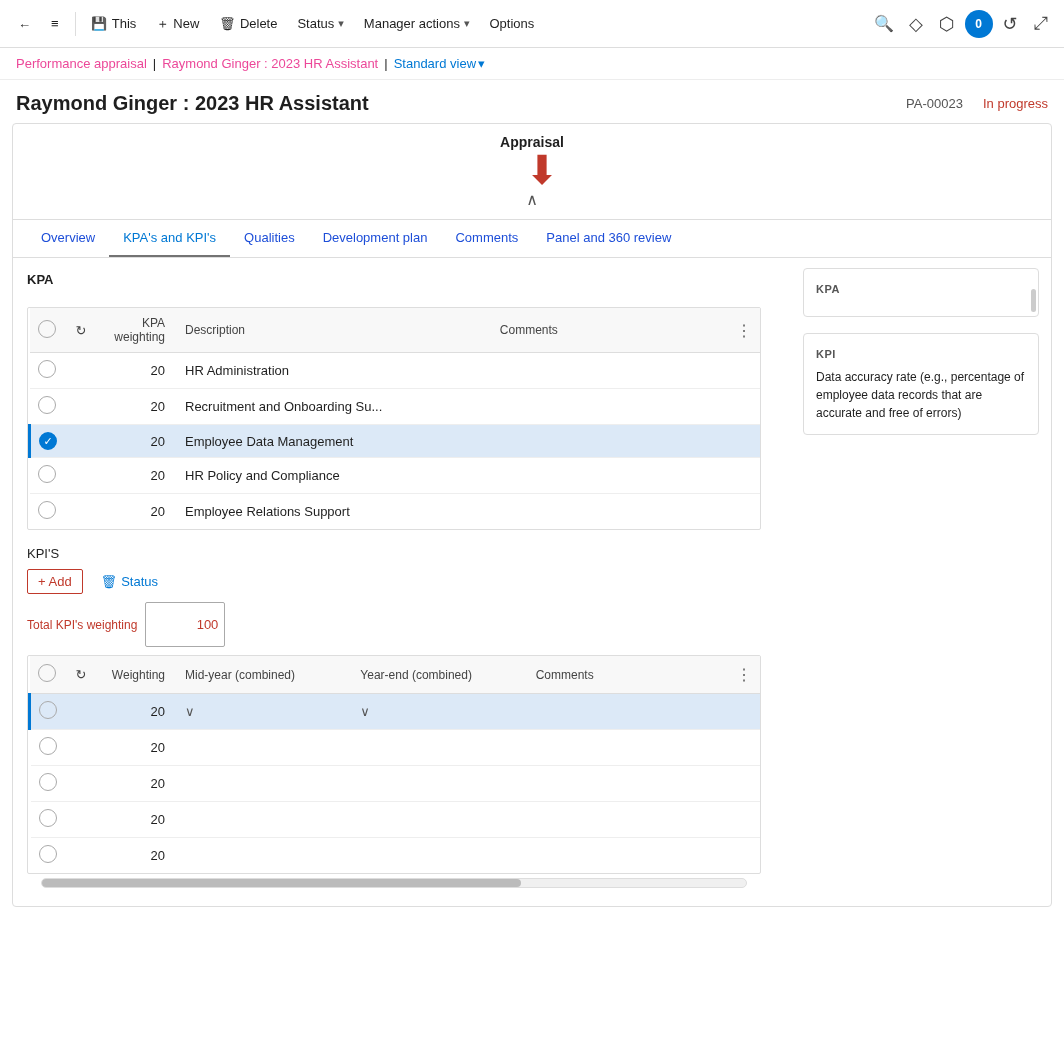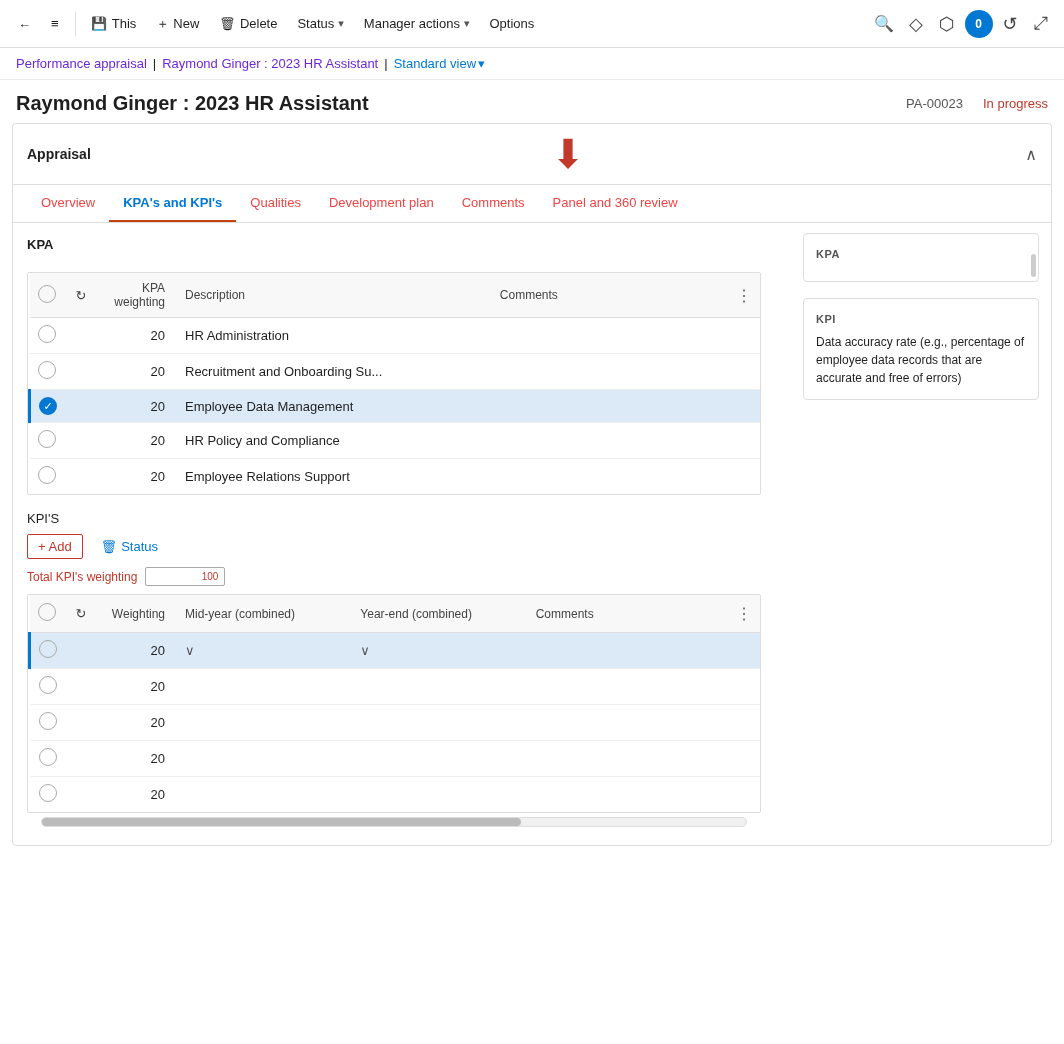--- a/index.html
+++ b/index.html
@@ -9,39 +9,39 @@
     .toolbar { display: flex; align-items: center; padding: 6px 10px; border-bottom: 1px solid #ddd; gap: 4px; background: #fff; height: 48px; }
     .toolbar-btn { display: flex; align-items: center; gap: 4px; padding: 5px 8px; border: none; background: none; cursor: pointer; font-size: 13px; color: #1f1f1f; border-radius: 2px; }
     .toolbar-divider { width: 1px; height: 24px; background: #ddd; margin: 0 4px; }
     .toolbar-spacer { flex: 1; }
     .search-icon-btn { border: none; background: none; cursor: pointer; font-size: 16px; padding: 5px; }
     .icon-circle { width: 28px; height: 28px; border-radius: 50%; background: #0078d4; color: #fff; display: flex; align-items: center; justify-content: center; font-size: 12px; font-weight: bold; }
     .icon-btn { border: none; background: none; cursor: pointer; font-size: 18px; padding: 4px 6px; color: #444; }
 
     
     .breadcrumb { padding: 8px 16px; display: flex; align-items: center; gap: 6px; font-size: 13px; border-bottom: 1px solid #ededed; }
-    .breadcrumb a { color: #6d28d9; text-decoration: none; }
+    .breadcrumb a { color: #ec4899; text-decoration: none; }
     .breadcrumb-view { display: flex; align-items: center; gap: 2px; color: #0078d4; cursor: pointer; }
 
     
     .page-header { padding: 12px 16px 8px 16px; display: flex; align-items: center; gap: 20px; }
     .page-title { font-size: 20px; font-weight: 600; color: #1f1f1f; }
     .page-id { font-size: 13px; color: #555; margin-left: auto; }
     .page-status { font-size: 13px; color: #c0392b; font-weight: 500; }
 
     
     .card { margin: 0 12px 12px 12px; border: 1px solid #ddd; border-radius: 4px; }
-    .card-header { display: flex; align-items: center; justify-content: space-between; padding: 10px 14px; border-bottom: 1px solid #ddd; }
+    .card-header { display: flex; align-items: center; justify-content: space-between; padding: 10px 14px; border-bottom: 1px solid #ddd; flex-direction: column; }
     .card-title { font-size: 14px; font-weight: 600; }
     .card-collapse-btn { border: none; background: none; cursor: pointer; font-size: 16px; color: #555; }
 
     
     .tabs { display: flex; gap: 0; padding: 0 14px; border-bottom: 1px solid #ddd; }
-    .tab { padding: 10px 14px; cursor: pointer; font-size: 13px; color: #ef4444; border-bottom: 2px solid transparent; text-decoration: none; }
-    .tab.active { color: #0078d4; border-bottom: 2px solid #c2410c; font-weight: 700; }
+    .tab { padding: 10px 14px; cursor: pointer; font-size: 13px; color: #1d4ed8; border-bottom: 2px solid transparent; text-decoration: none; }
+    .tab.active { color: #0078d4; border-bottom: 2px solid #737373; font-weight: 400; }
 
     
     .content-area { display: flex; gap: 16px; }
     .main-panel { flex: 1; padding: 14px; min-width: 0; }
     .side-panel { width: 260px; padding: 10px 12px; flex-shrink: 0; }
 
     .section-title { font-size: 13px; font-weight: 600; margin-bottom: 10px; color: #1f1f1f; }
 
     
     .kpa-table-wrap { border: 1px solid #ddd; border-radius: 2px; margin-bottom: 16px; overflow-x: auto; }
@@ -60,21 +60,21 @@
     .check-circle { width: 18px; height: 18px; border-radius: 50%; border: 2px solid #0078d4; background: #0078d4; display: inline-flex; align-items: center; justify-content: center; color: #fff; font-size: 11px; }
     .check-empty { width: 18px; height: 18px; border-radius: 50%; border: 1px solid #aaa; display: inline-block; }
     .more-icon { color: #666; font-size: 16px; cursor: pointer; }
 
     
     .kpis-title { font-size: 13px; font-weight: 400; margin-bottom: 8px; }
     .kpis-actions { display: flex; align-items: center; gap: 8px; margin-bottom: 8px; }
     .add-btn { display: flex; align-items: center; gap: 4px; padding: 4px 10px; border: 1.5px solid #c0392b; border-radius: 2px; background: none; color: #c0392b; font-size: 13px; cursor: pointer; font-weight: 500; }
     .remove-btn { display: flex; align-items: center; gap: 4px; padding: 4px 10px; border: none; background: none; color: #0078d4; font-size: 13px; cursor: pointer; }
     .total-kpi { display: flex; align-items: center; gap: 8px; margin-bottom: 8px; font-size: 12px; color: #c0392b; }
-    .total-kpi-input { width: 80px; border: 1px solid #aaa; border-radius: 2px; padding: 3px 6px; text-align: right; font-size: 10px; color: #c0392b; }
+    .total-kpi-input { width: 80px; border: 1px solid #aaa; border-radius: 2px; padding: 14px 6px; text-align: right; font-size: 13px; color: #c0392b; }
     .kpi-table-wrap { border: 1px solid #ddd; border-radius: 2px; overflow-x: auto; }
 
     
     .side-box { border: 1px solid #ddd; border-radius: 4px; padding: 12px; margin-bottom: 16px; font-size: 12px; color: #1f1f1f; line-height: 1.5; position: relative; }
     .side-box-title { font-size: 11px; font-weight: 600; color: #555; margin-bottom: 6px; text-transform: uppercase; letter-spacing: 0.5px; }
     .side-box-scroll { max-height: 110px; overflow-y: auto; }
     .kpa-text { color: #c0392b; }
     .scrollbar-stub { position: absolute; right: 2px; top: 20px; bottom: 4px; width: 5px; background: #ccc; border-radius: 3px; }
 
     

